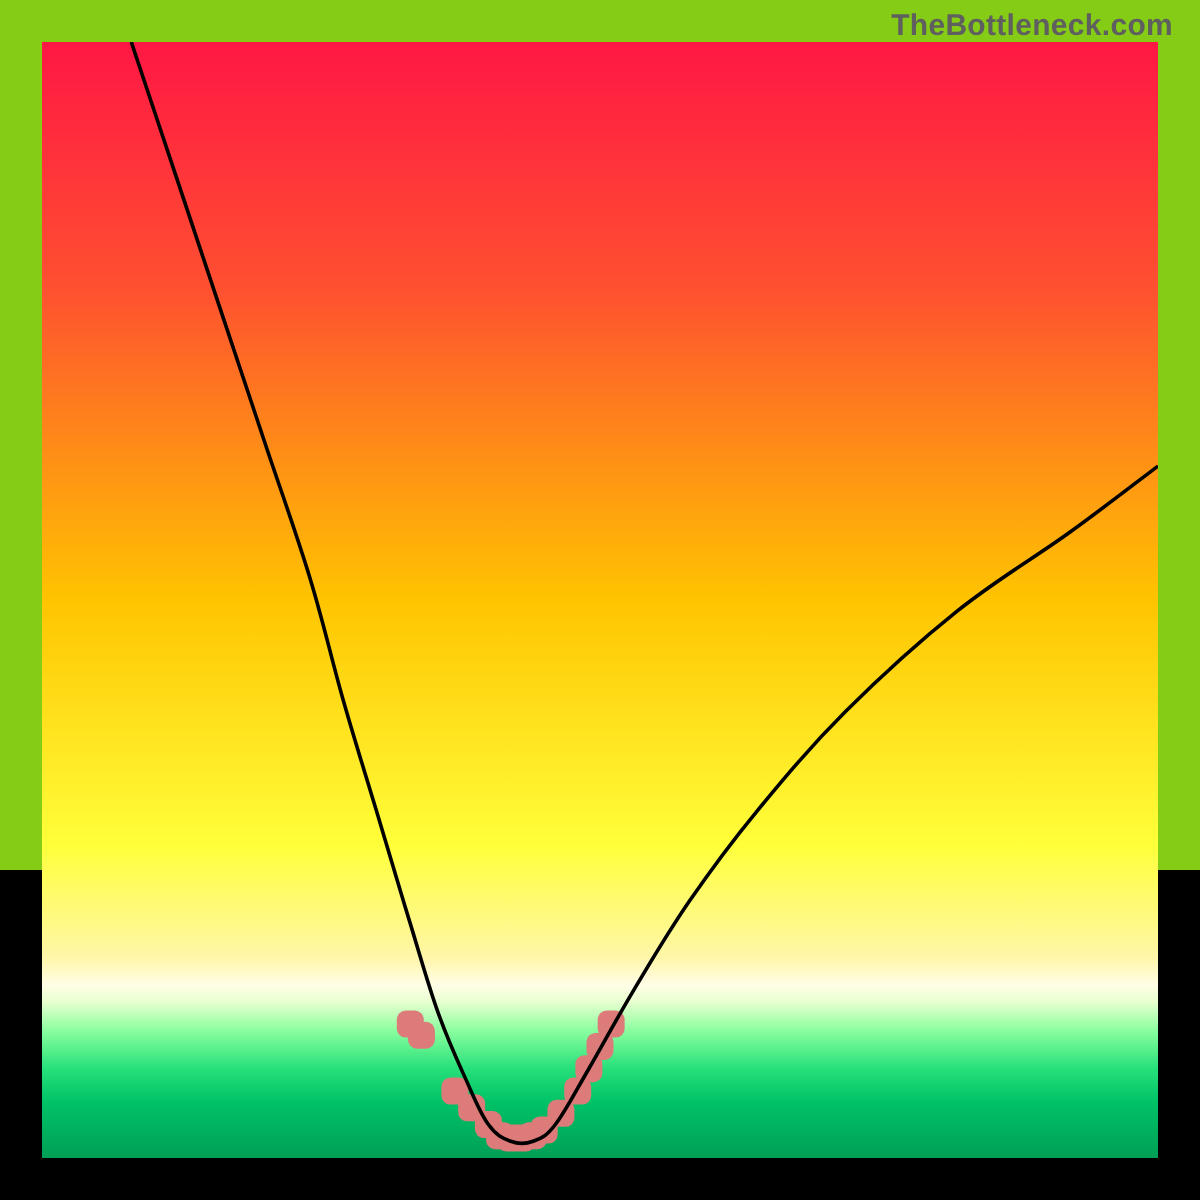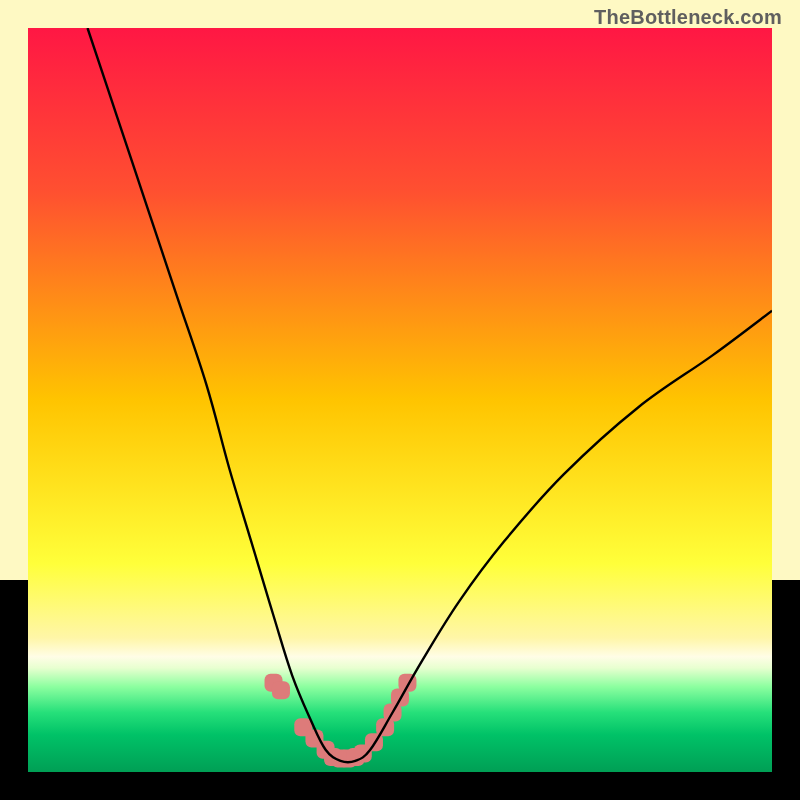--- a/index.html
+++ b/index.html
@@ -10,21 +10,21 @@
     background: #000;
     overflow: hidden;
     font-family: Arial, Helvetica, sans-serif;
   }
   .frame {
     position: absolute;
     top: 0;
     left: 0;
     width: 800px;
     height: 580px;
-    background: #fef9c3;
+    background: #84cc16;
   }
   .plot-wrap {
     position: absolute;
     top: 28px;
     left: 28px;
     width: 744px;
     height: 744px;
   }
   .watermark {
     position: absolute;

